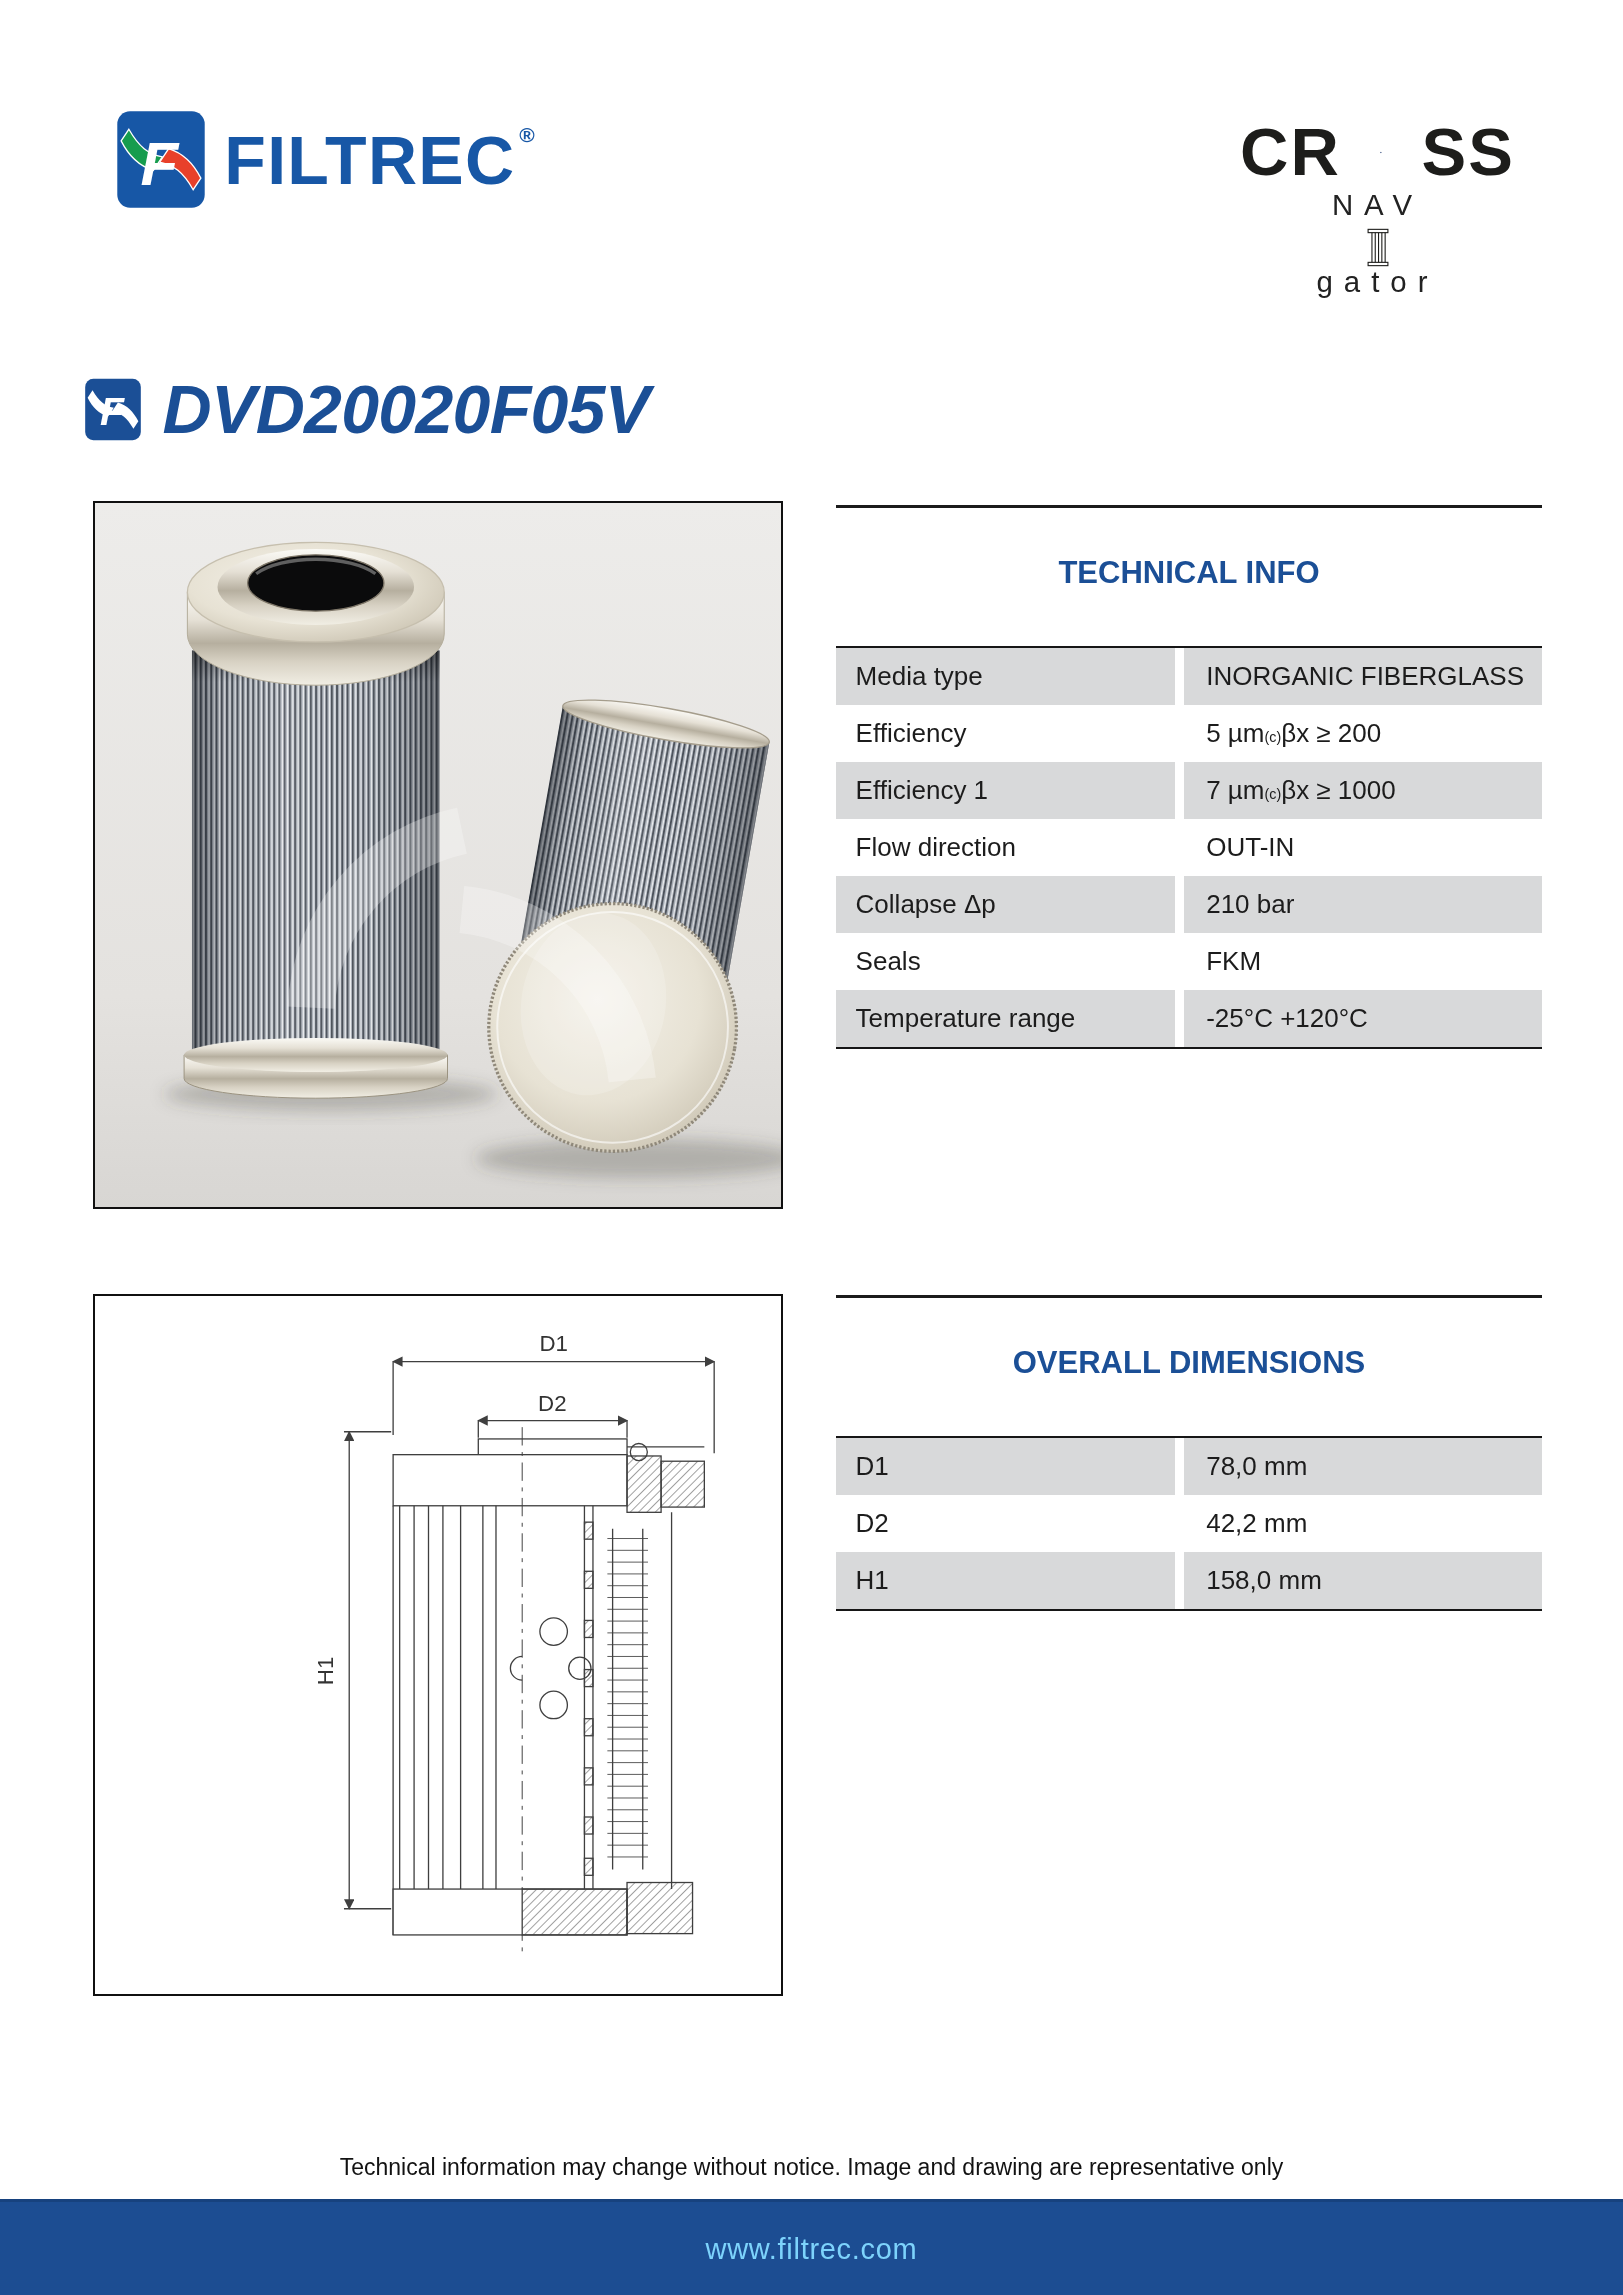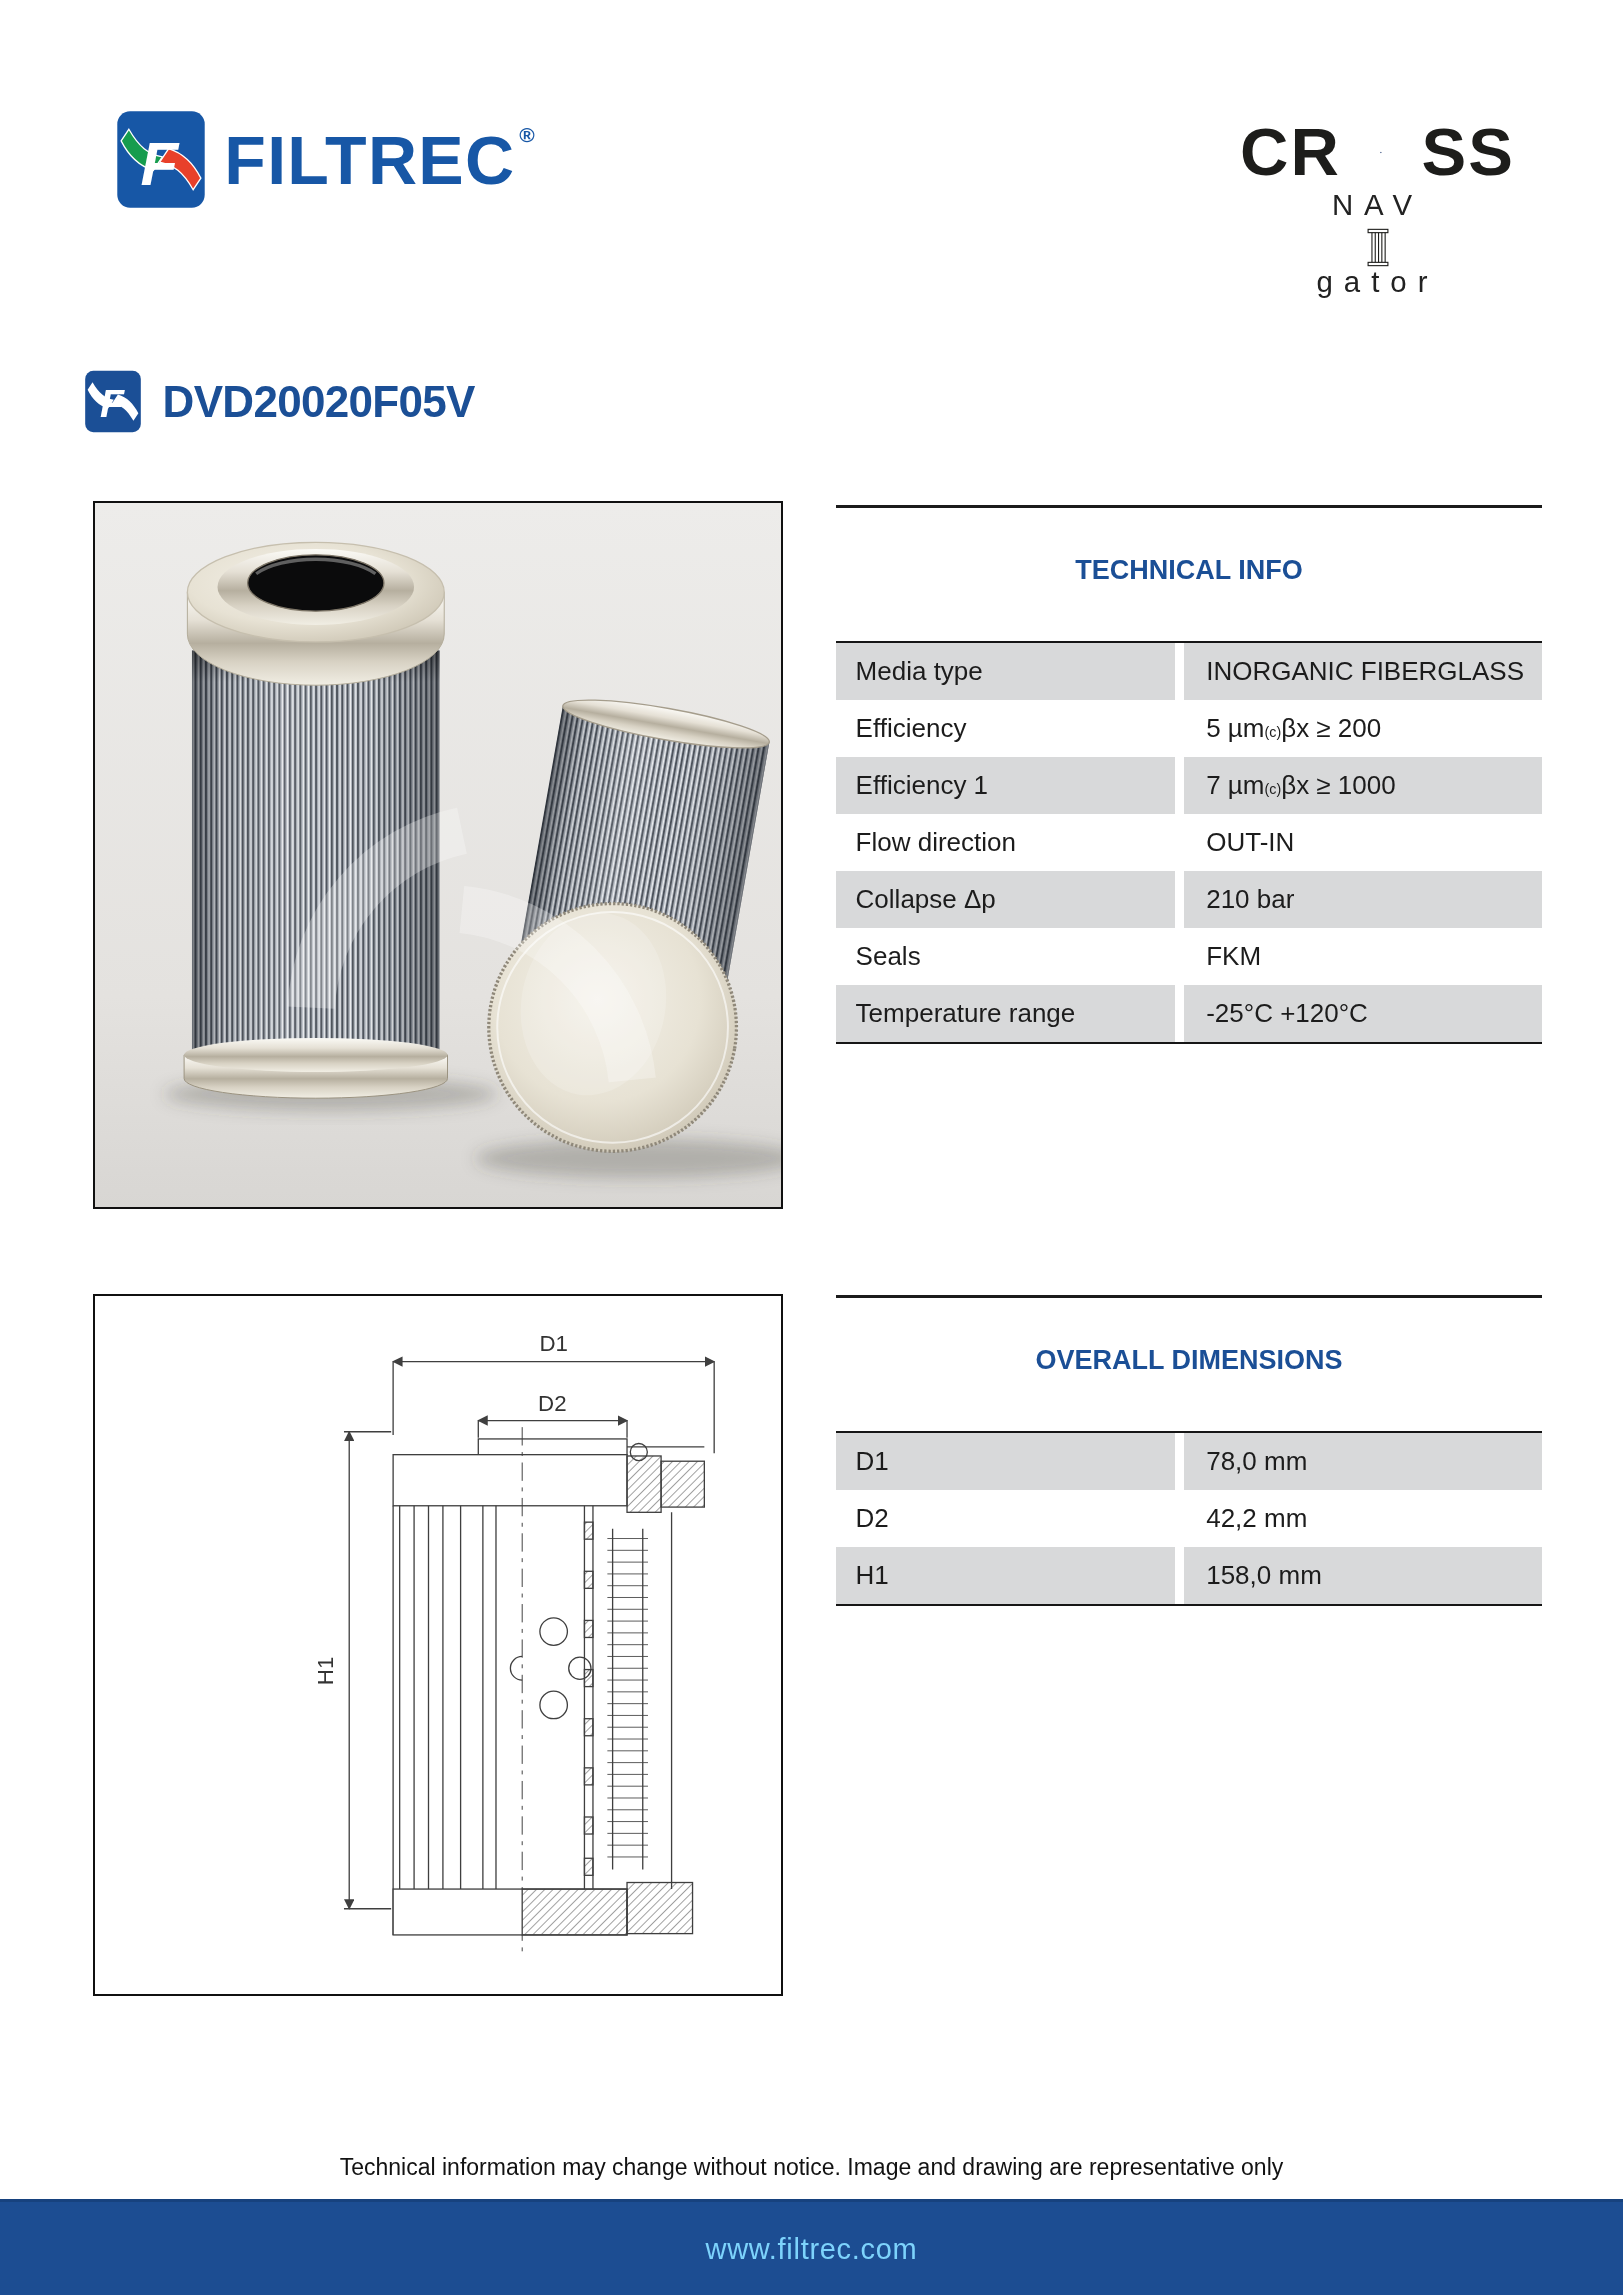--- a/index.html
+++ b/index.html
@@ -12,31 +12,31 @@
   .filtrec-wordmark{font-size:68px;font-weight:800;color:#1757A6;letter-spacing:1.3px;margin-left:18.3px;line-height:1;}
   .filtrec-reg{font-size:21px;font-weight:700;color:#1757A6;vertical-align:super;position:relative;top:-25px;margin-left:3.9px;}
   .cross-logo{position:absolute;left:1240px;top:115px;width:275px;color:#1d1d1b;}
   .cross-top{display:flex;align-items:center;justify-content:center;font-size:67px;font-weight:800;letter-spacing:2px;line-height:1;gap:37px;}
   .cross-bottom{display:flex;align-items:center;justify-content:center;font-size:29.4px;font-weight:500;letter-spacing:11px;margin-top:0px;color:#222;flex-direction:column;}
   .compass{width:73px;height:73px;margin:0 2.6px;position:relative;top:1.3px;}
   .column-glyph{width:22px;height:43px;margin:0 1.3px;position:relative;top:3.9px;}
   
   .product-title-row{position:absolute;left:83px;top:370px;display:flex;align-items:center;}
   .title-mark{width:60px;height:63px;}
-  .product-code{font-size:44px;font-weight:700;color:#1B4F96;margin-left:19.6px;letter-spacing:-0.7px;}
+  .product-code{font-size:68px;font-weight:700;color:#1B4F96;margin-left:19.6px;letter-spacing:-0.7px;font-style:italic;}
   
   .photo-box{position:absolute;left:93px;top:501px;width:690px;height:708px;border:2.6px solid #101010;box-sizing:border-box;background:#e9e7e5;}
   .drawing-box{position:absolute;left:93px;top:1294px;width:690px;height:702px;border:2.6px solid #101010;box-sizing:border-box;background:#ffffff;}
   .photo-box svg,.drawing-box svg{display:block;width:100%;height:100%;}
   
   .section{position:absolute;width:706px;left:836px;}
   .section-tech{top:505px;}
   .section-dims{top:1295px;}
   .section-rule{height:3.3px;background:#1b1b1b;}
-  .section-title{margin:47px 0 0 0;text-align:center;font-size:27px;font-weight:700;color:#1B4F96;letter-spacing:0px;}
+  .section-title{margin:47px 0 0 0;text-align:center;font-size:31px;font-weight:700;color:#1B4F96;letter-spacing:0px;}
   .data-table{margin-top:55px;border-top:2.6px solid #161616;border-bottom:2.6px solid #161616;}
   .t-row{display:flex;height:57px;}
   .cell{display:flex;align-items:center;font-size:26px;color:#1c1c1c;background:#ffffff;}
   .cell.label{width:339px;padding-left:19.6px;box-sizing:border-box;}
   .cell.value{flex:1;margin-left:9.2px;padding-left:22px;box-sizing:border-box;}
   .t-row.gray .cell{background:#D8D9DA;}
   .cell sub{font-size:0.55em;line-height:0;position:relative;top:0.25em;}
   
   .footer-note{position:absolute;left:0;top:2154px;width:100%;text-align:center;font-size:23px;color:#121212;}
   .footer-bar{position:absolute;left:0;top:2199px;width:100%;height:97px;background:#1C4D92;border-top:3.9px solid #17427e;box-sizing:border-box;display:flex;align-items:center;justify-content:center;}

